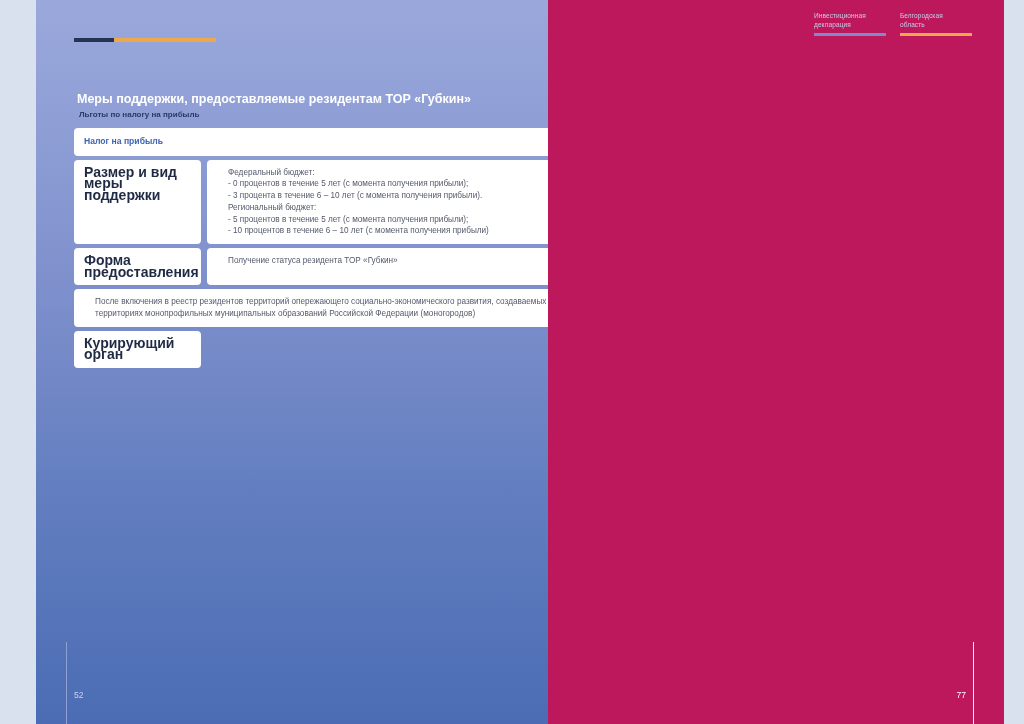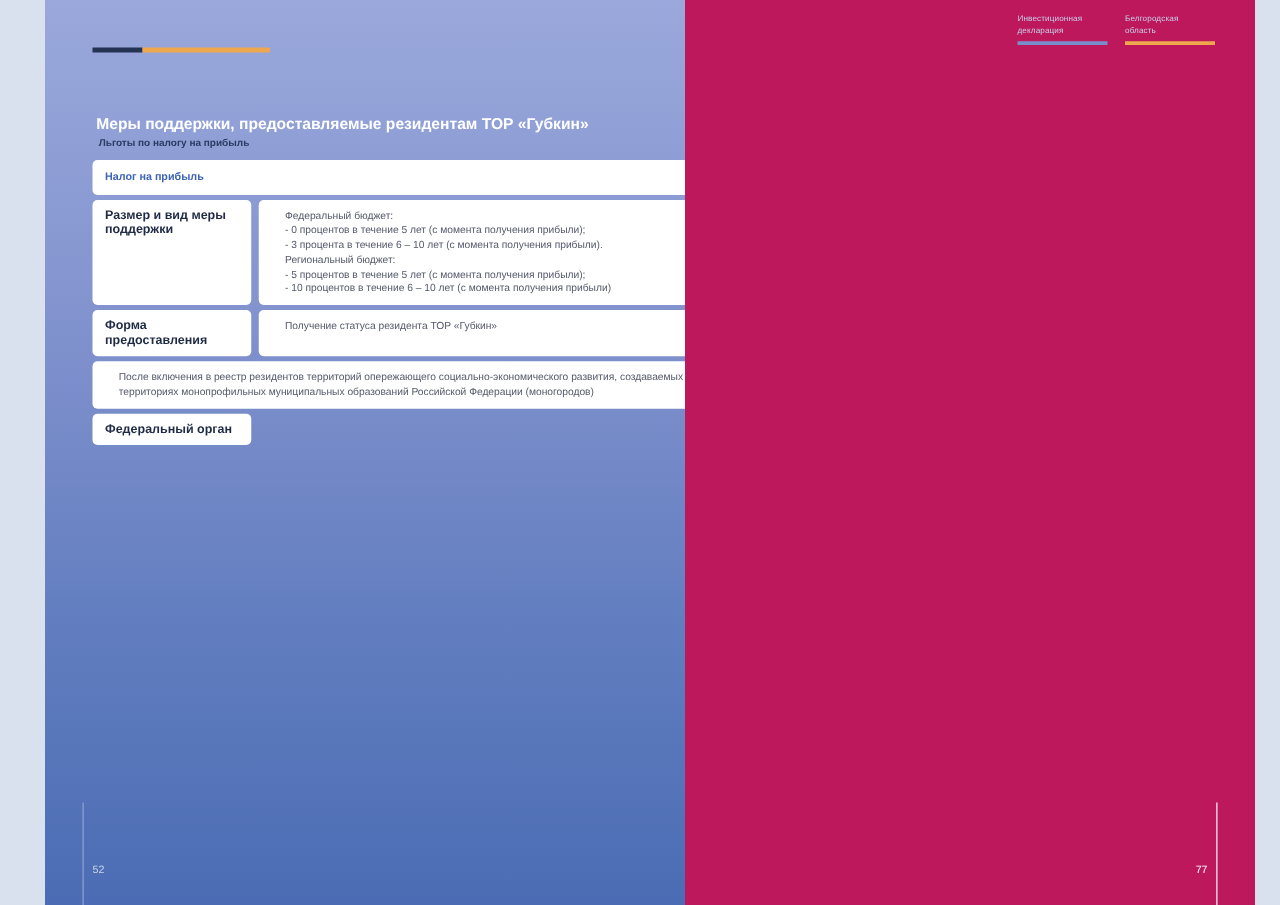--- a/index.html
+++ b/index.html
@@ -53,21 +53,21 @@
   .card{
     background:#ffffff;border-radius:4px;
     box-sizing:border-box;
   }
   .band{
     width:100%;padding:7px 10px 8px 10px;
     font-size:8.6px;font-weight:bold;line-height:12.5px;color:#3c63b4;
   }
   .cell-label{
     padding:7px 8px 7px 10px;
-    font-size:10px;font-weight:bold;line-height:11.5px;color:#1f2a44;
+    font-size:14px;font-weight:bold;line-height:11.5px;color:#1f2a44;
   }
   .cell-value{
     flex:1;padding:7px 10px 7px 21px;
     font-size:8.2px;line-height:11.8px;color:#55596b;white-space:pre-line;
   }
 
   
   .tbl-left{position:absolute;left:38px;top:128px;width:496px;}
   .tbl-left .cell-label{width:127px;min-width:127px;}
 
@@ -115,21 +115,21 @@
         <div class="card cell-label">Форма
 предоставления</div>
         <div class="card cell-value">Получение статуса резидента ТОР «Губкин»</div>
       </div>
 
       <div class="row">
         <div class="card cell-value">После включения в реестр резидентов территорий опережающего социально-экономического развития, создаваемых на территориях монопрофильных муниципальных образований Российской Федерации (моногородов)</div>
       </div>
 
       <div class="row">
-        <div class="card cell-label">Федеральный
+        <div class="card cell-label">Курирующий
 орган</div>
       </div>
 
     </div>
 
     <div class="pg-line pg-line-left"></div>
     <div class="pgnum pgnum-left">52</div>
   </div>
 
   <div class="page-right">

